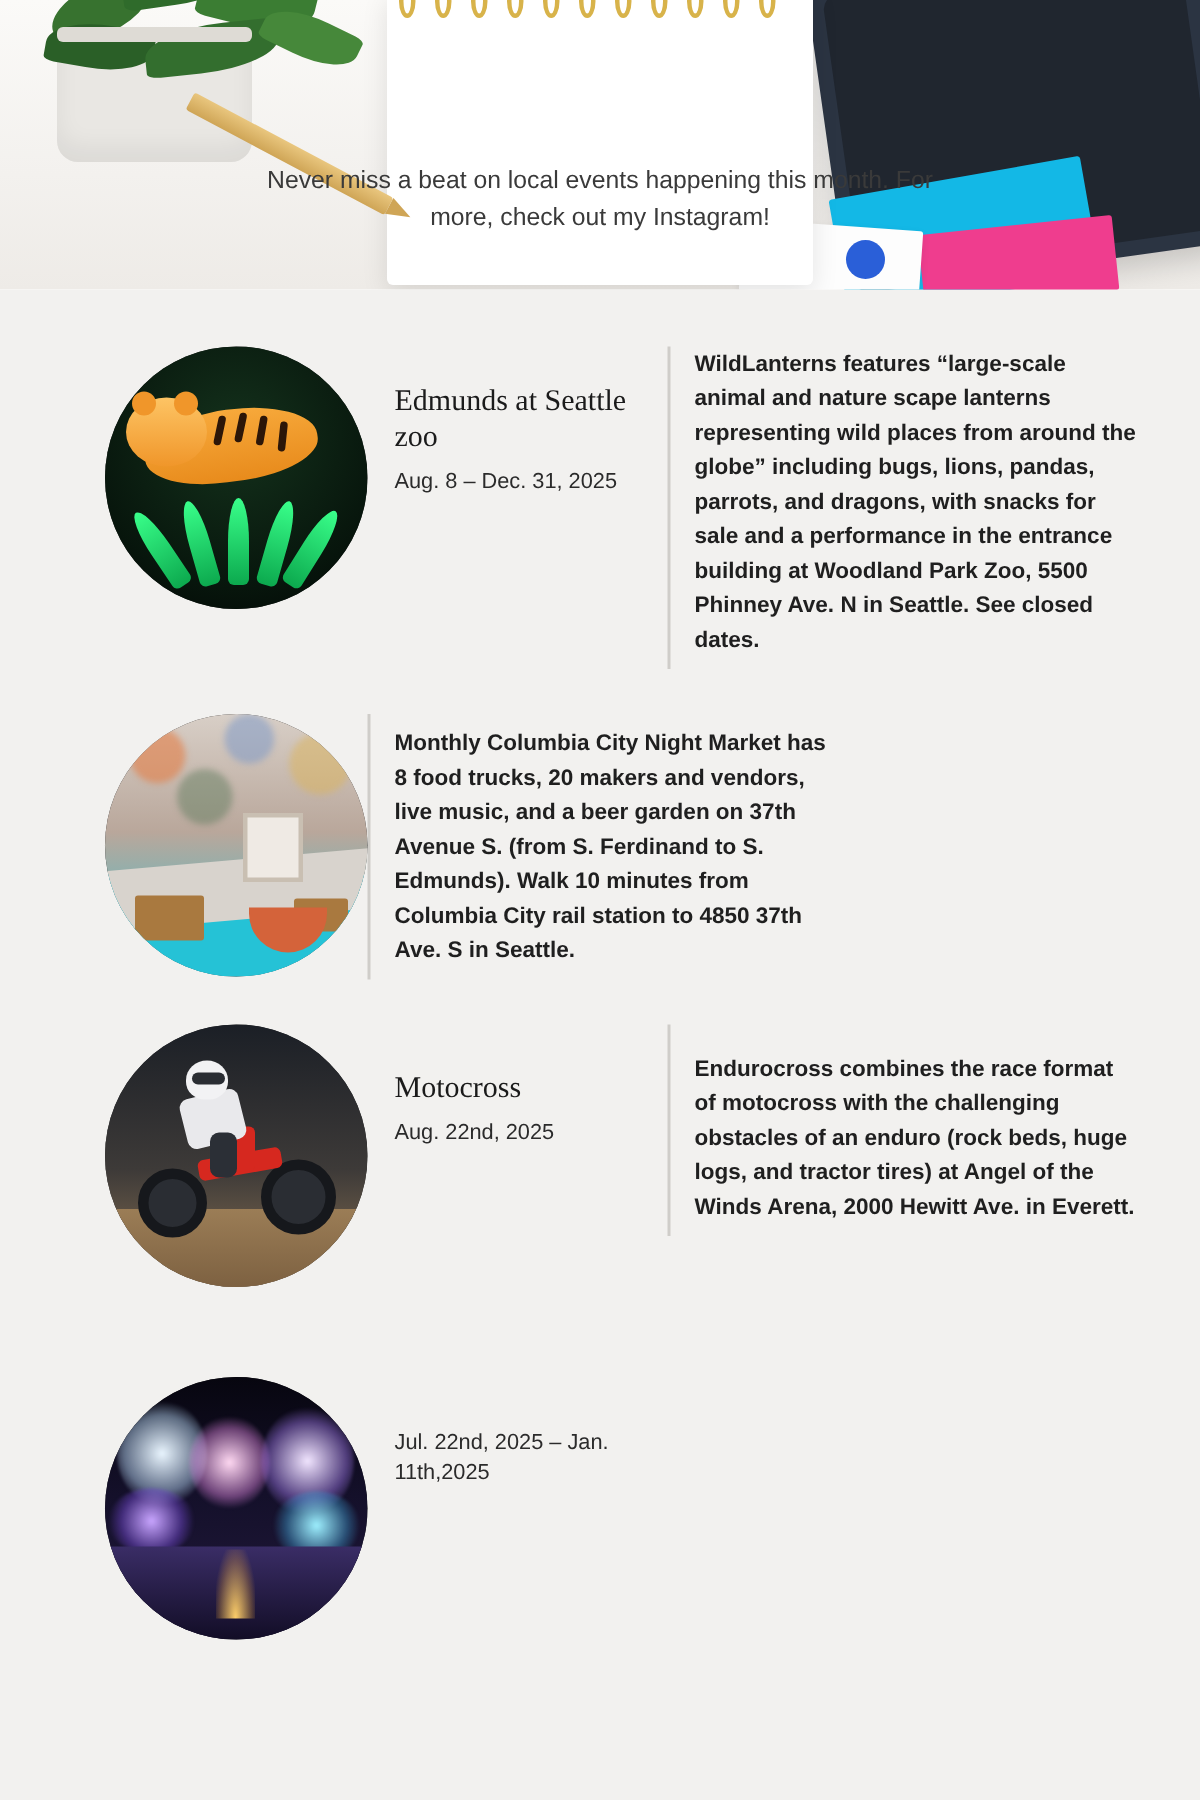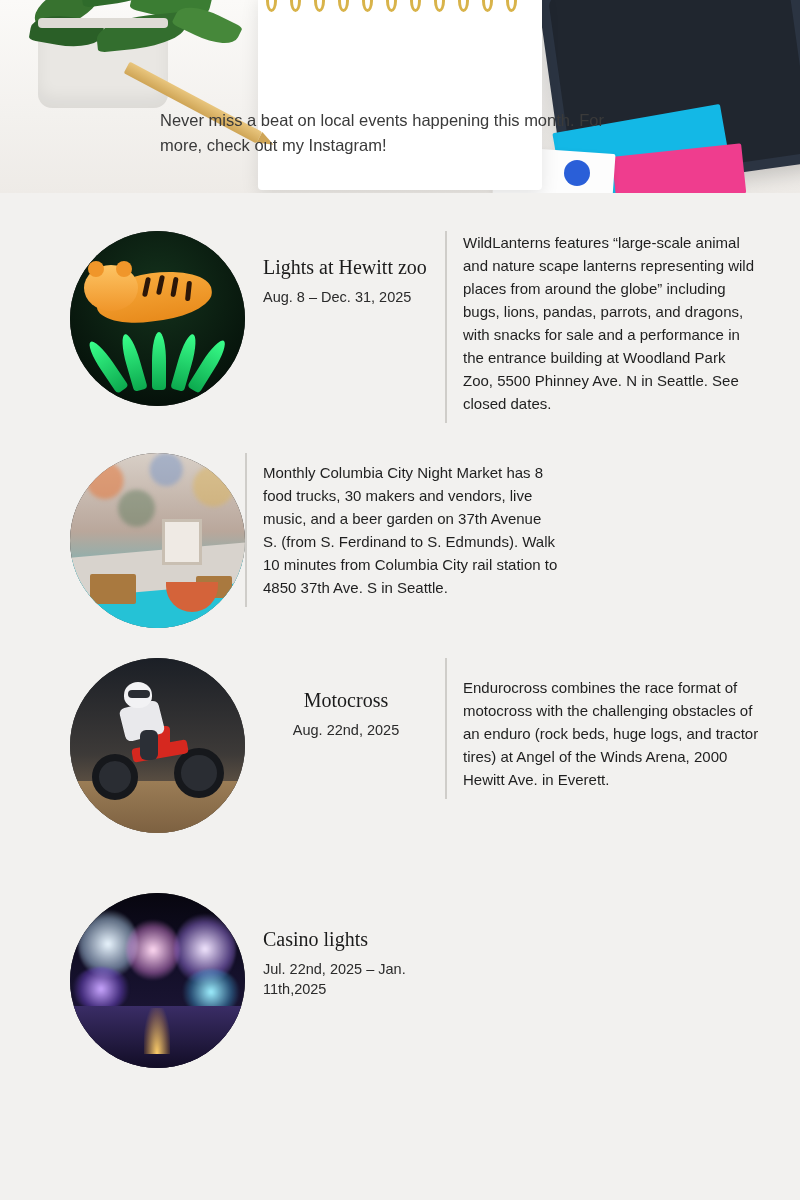--- a/index.html
+++ b/index.html
@@ -145,21 +145,21 @@
     font-family: "DejaVu Sans", sans-serif;
     font-size: 58px;
     letter-spacing: 4px;
     color: #1d1d1d;
     font-weight: 400;
     z-index: 6;
   }
   .hero-sub {
     position: absolute;
     left: 160px; width: 480px; top: 108px;
-    text-align: left;
+    text-align: center;
     font-size: 16.5px;
     line-height: 25px;
     color: #3a3a3a;
     z-index: 6;
   }
 
   
   .events {
     position: relative;
     padding: 32px 0 0 0;
@@ -257,28 +257,29 @@
     line-height: 20px;
   }
   .event-desc {
     flex: 1 1 auto;
     border-left: 2px solid #cfcdc9;
     padding: 8px 16px 8px 16px;
     font-size: 15px;
     line-height: 23px;
     color: #1f1f1f;
     max-width: 330px;
+    font-weight: bold;
   }
   .e1 { margin-top: 6px; }
   .e2 { margin-top: 30px; }
   .e3 { margin-top: 30px; }
   .e4 { margin-top: 60px; }
   .e1 .event-mid { padding-top: 24px; }
   .e2 .event-mid { padding-top: 22px; }
-  .e3 .event-mid { padding-top: 30px; text-align: center; }
+  .e3 .event-mid { padding-top: 30px; }
   .e4 .event-mid { padding-top: 34px; }
   .e1 .event-desc { padding-top: 0px; }
   .e3 .event-desc { padding-top: 18px; }
   .e4 .event-desc { padding-top: 20px; }
 </style>
 </head>
 <body>
 
 <div class="page">
 
@@ -340,39 +341,39 @@
           <div class="leafplant">
             <div class="blade" style="left:4px; transform:rotate(-34deg)"></div>
             <div class="blade" style="left:22px; transform:rotate(-16deg)"></div>
             <div class="blade" style="left:40px; transform:rotate(0deg)"></div>
             <div class="blade" style="left:58px; transform:rotate(16deg)"></div>
             <div class="blade" style="left:74px; transform:rotate(32deg)"></div>
           </div>
         </div>
       </div>
       <div class="event-mid">
-        <div class="event-title">Lights at Hewitt zoo</div>
+        <div class="event-title">Edmunds at Seattle zoo</div>
         <div class="event-date">Aug. 8 – Dec. 31, 2025</div>
       </div>
       <div class="event-desc">WildLanterns features “large-scale animal and nature scape lanterns representing wild places from around the globe” including bugs, lions, pandas, parrots, and dragons, with snacks for sale and a performance in the entrance building at Woodland Park Zoo, 5500 Phinney Ave. N in Seattle. See closed dates.</div>
     </div>
 
     <div class="event e2">
       <div class="thumb">
         <div class="thumb-inner market-bg">
           <div class="mk-blur"></div>
           <div class="mk-table"></div>
           <div class="mk-cloth"></div>
           <div class="mk-frame" style="left:92px; top:66px; width:40px; height:46px;"></div>
           <div class="mk-box" style="left:20px; bottom:24px; width:46px; height:30px;"></div>
           <div class="mk-box" style="left:126px; bottom:30px; width:36px; height:22px;"></div>
           <div class="mk-bowl"></div>
         </div>
       </div>
-      <div class="event-desc">Monthly Columbia City Night Market has 8 food trucks, 30 makers and vendors, live music, and a beer garden on 37th Avenue S. (from S. Ferdinand to S. Edmunds). Walk 10 minutes from Columbia City rail station to 4850 37th Ave. S in Seattle.</div>
+      <div class="event-desc">Monthly Columbia City Night Market has 8 food trucks, 20 makers and vendors, live music, and a beer garden on 37th Avenue S. (from S. Ferdinand to S. Edmunds). Walk 10 minutes from Columbia City rail station to 4850 37th Ave. S in Seattle.</div>
     </div>
 
     <div class="event e3">
       <div class="thumb">
         <div class="thumb-inner moto-bg">
           <div class="moto-dirt"></div>
           <div class="moto-wheel" style="left:22px; top:96px; width:46px; height:46px;"></div>
           <div class="moto-wheel" style="left:104px; top:90px; width:50px; height:50px;"></div>
           <div class="moto-frame" style="left:62px; top:86px; width:56px; height:14px; transform:rotate(-10deg);"></div>
           <div class="moto-frame" style="left:84px; top:68px; width:16px; height:30px;"></div>
@@ -395,19 +396,18 @@
           <div class="cas-tree" style="left:8px;  top:16px; width:60px; height:70px; background:radial-gradient(circle,#eaf6ff 0%, rgba(190,225,255,.45) 55%, transparent 75%);"></div>
           <div class="cas-tree" style="left:56px; top:26px; width:54px; height:62px; background:radial-gradient(circle,#ffd9f2 0%, rgba(220,130,220,.45) 55%, transparent 75%);"></div>
           <div class="cas-tree" style="left:104px;top:20px; width:62px; height:72px; background:radial-gradient(circle,#f2e6ff 0%, rgba(160,120,235,.45) 55%, transparent 75%);"></div>
           <div class="cas-tree" style="left:2px;  top:74px; width:58px; height:44px; background:radial-gradient(circle,#c9a6ff 0%, rgba(110,70,200,.5) 55%, transparent 78%);"></div>
           <div class="cas-tree" style="left:112px;top:76px; width:58px; height:46px; background:radial-gradient(circle,#9ef0ff 0%, rgba(60,150,200,.45) 55%, transparent 78%);"></div>
           <div class="cas-water"></div>
           <div class="cas-fountain"></div>
         </div>
       </div>
       <div class="event-mid">
-        <div class="event-title">Casino lights</div>
         <div class="event-date">Jul. 22nd, 2025 – Jan. 11th,2025</div>
       </div>
     </div>
 
   </div>
 </div>
 
 </body></html>

